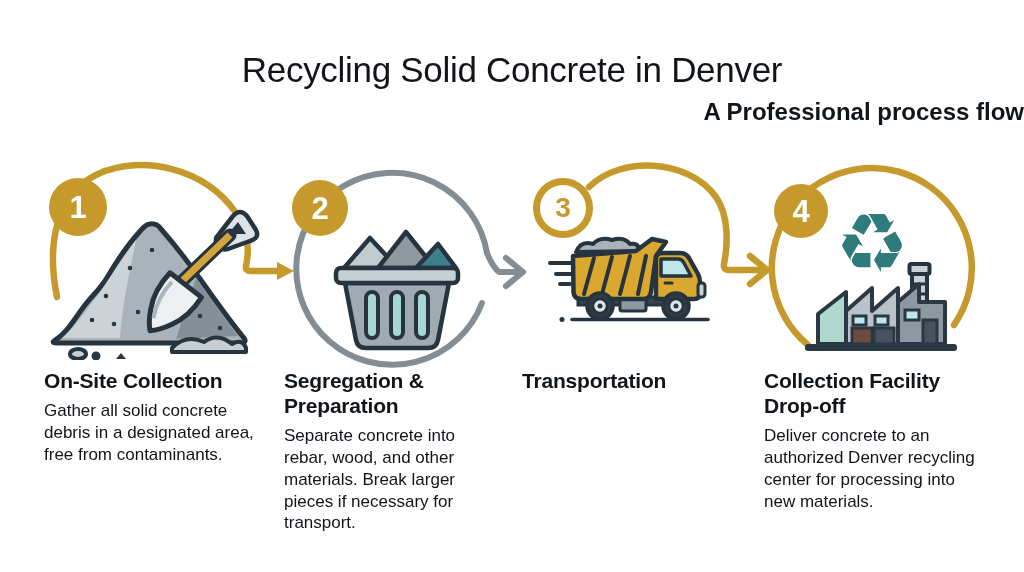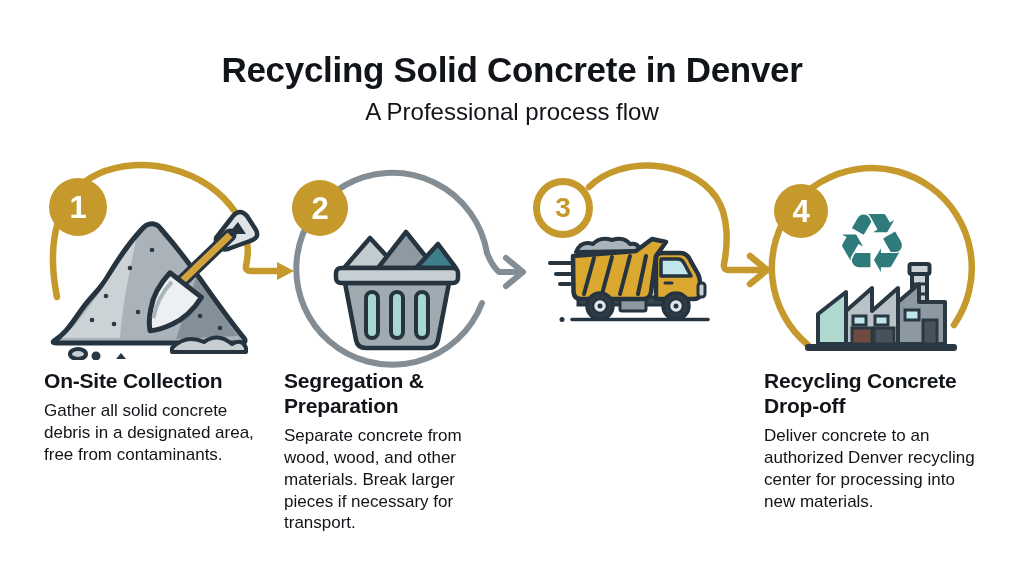--- a/index.html
+++ b/index.html
@@ -1,21 +1,21 @@
 <!DOCTYPE html>
 <html style="--gold: #C5992B; --arrow_gray: #838D93; --outline: #263440; --teal_dark: #2F7B7B; --truck_yellow: #DAA72F; --text: #111418; --background: #FFFFFF;"><head>
 <meta charset="utf-8">
 <style>
   html,body{margin:0;padding:0;background:#fff;}
   .canvas{position:relative;width:1024px;height:572px;background:#fff;overflow:hidden;
           font-family:"Liberation Sans",sans-serif;}
   .title{position:absolute;top:50px;left:0;width:100%;text-align:center;
-         font-size:35px;font-weight:700;letter-spacing:-.3px;color:var(--text,#111418);}
-  .subtitle{position:absolute;top:98px;left:0;width:100%;text-align:center;
-         font-size:24px;font-weight:400;color:var(--text,#111418);}
+         font-size:35px;font-weight:400;letter-spacing:-.3px;color:var(--text,#111418);}
+  .subtitle{position:absolute;top:98px;left:0;width:100%;text-align:right;
+         font-size:24px;font-weight:700;color:var(--text,#111418);}
   .decor{position:absolute;left:0;top:0;pointer-events:none;}
   .icon{position:absolute;}
   .badge{position:absolute;display:flex;align-items:center;justify-content:center;
          border-radius:50%;background:var(--gold,#C5992B);color:#fff;
          font-weight:700;font-size:31px;line-height:1;}
   .badge.b1{left:49px;top:178px;width:58px;height:58px;}
   .badge.b2{left:292px;top:180px;width:56px;height:56px;}
   .badge.b3{left:533px;top:178px;width:60px;height:60px;box-sizing:border-box;
             background:#fff;border:7px solid var(--gold,#C5992B);color:var(--gold,#C5992B);font-size:28px;}
   .badge.b4{left:774px;top:184px;width:54px;height:54px;}
@@ -149,22 +149,23 @@
   <div class="badge b2">2</div>
   <div class="badge b3">3</div>
   <div class="badge b4">4</div>
 
   <div class="step-text s1">
     <h3>On-Site Collection</h3>
     <p>Gather all solid concrete debris in a designated area, free from contaminants.</p>
   </div>
   <div class="step-text s2">
     <h3>Segregation &amp; Preparation</h3>
-    <p>Separate concrete from wood, wood, and other materials. Break larger pieces if necessary for transport.</p>
+    <p>Separate concrete into rebar, wood, and other materials. Break larger pieces if necessary for transport.</p>
   </div>
   <div class="step-text s3">
+    <h3>Transportation</h3>
   </div>
   <div class="step-text s4">
-    <h3>Recycling Concrete Drop-off</h3>
+    <h3>Collection Facility Drop-off</h3>
     <p>Deliver concrete to an authorized Denver recycling center for processing into new materials.</p>
   </div>
 
 </div>
 
 </body></html>

